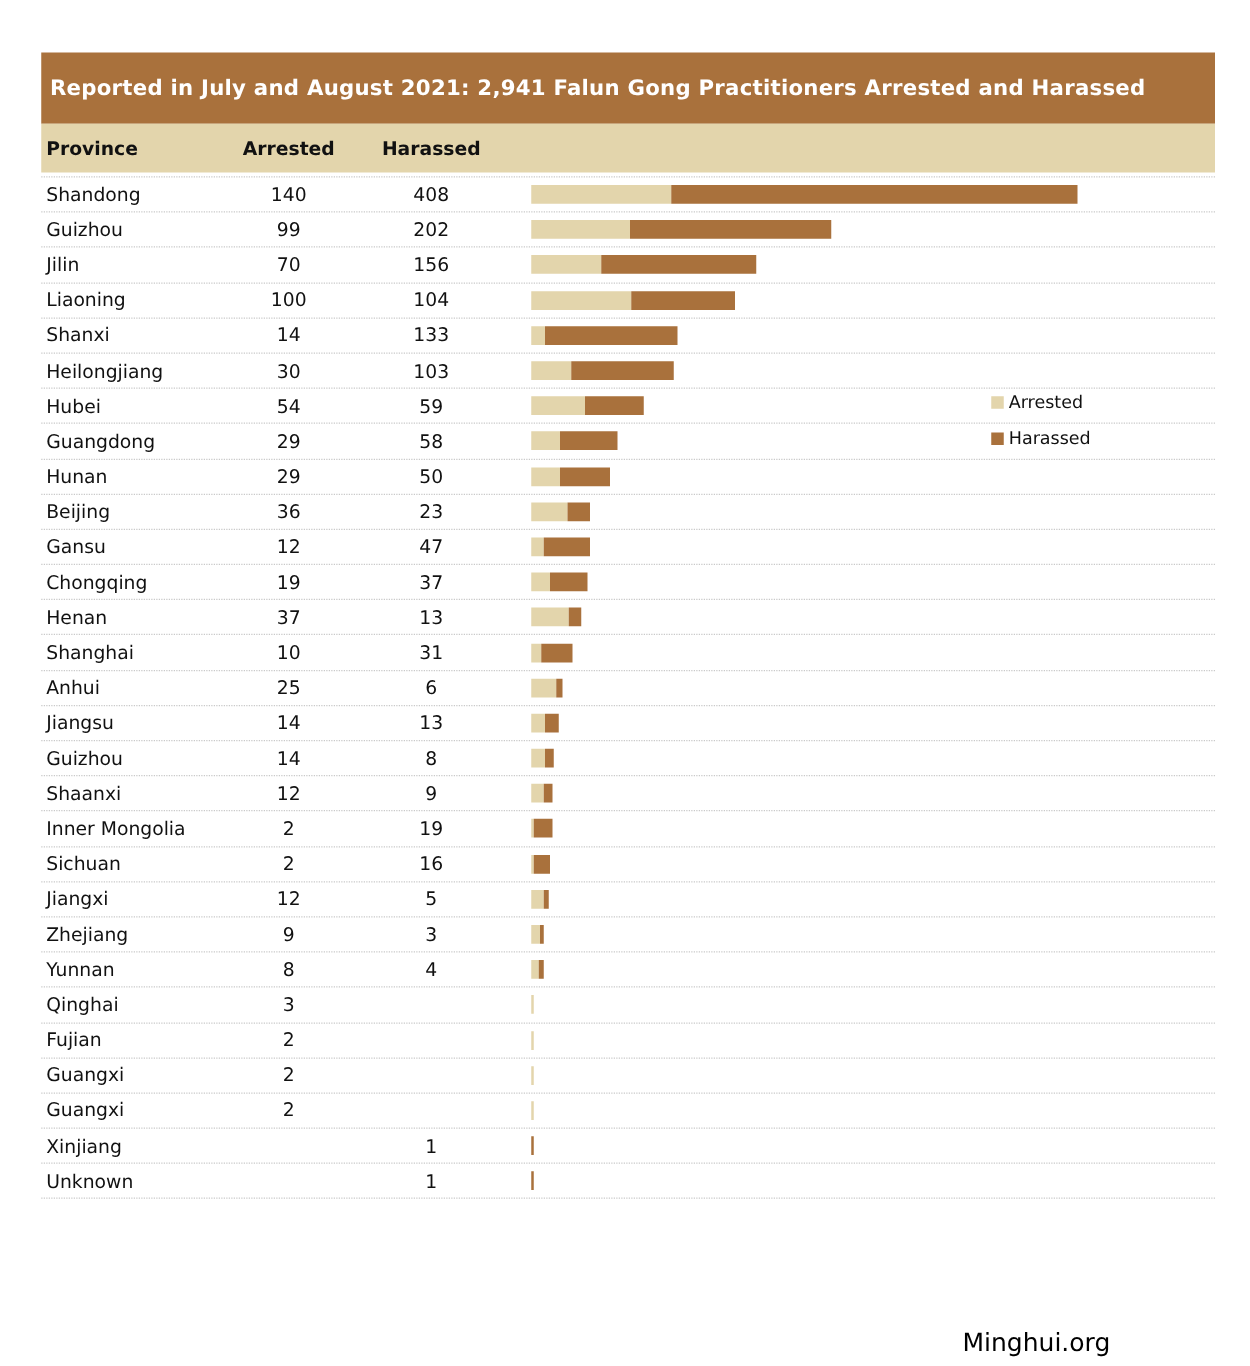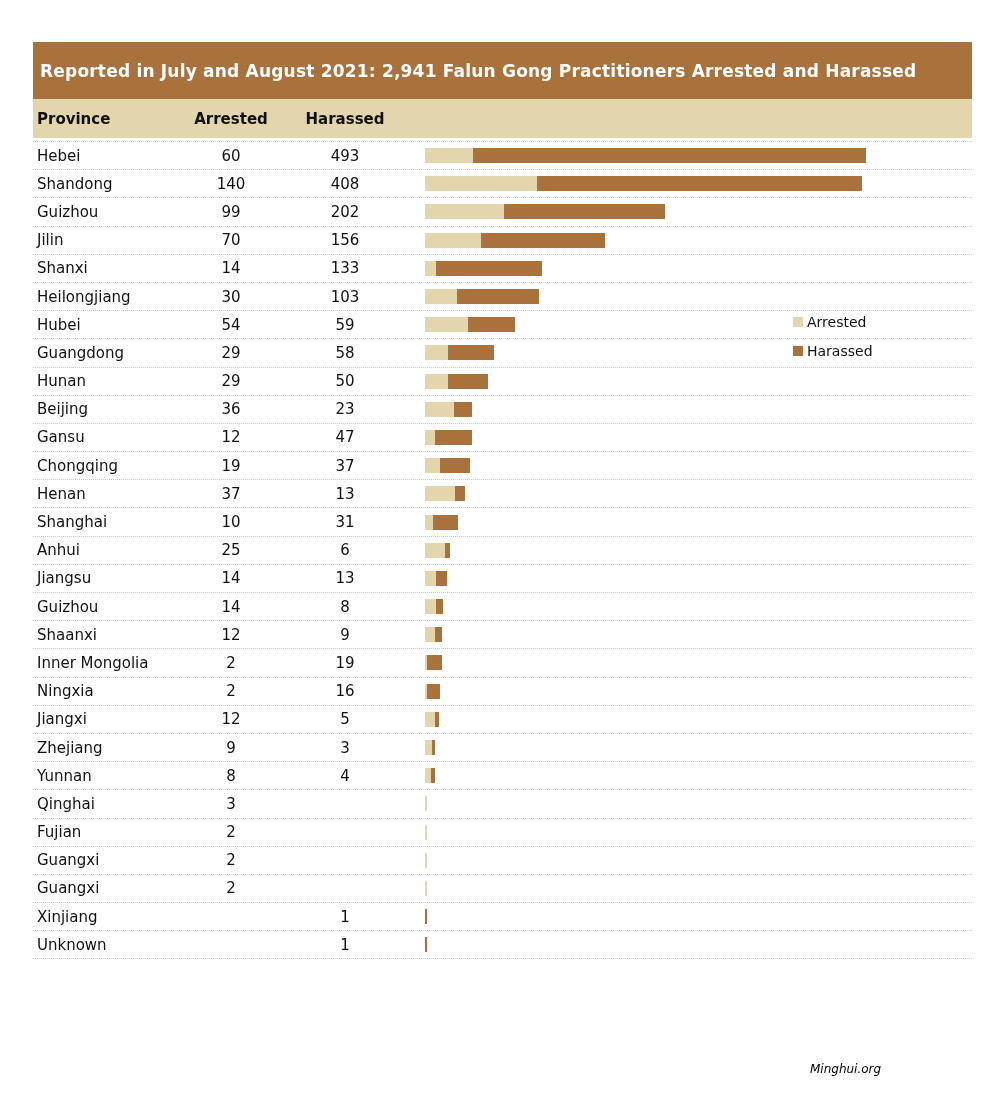--- a/index.html
+++ b/index.html
@@ -71,24 +71,23 @@
     gap: 13px;
     font-size: 14px;
     background: transparent;
   }
   .legend-item { display: flex; align-items: center; gap: 4px; }
   .swatch { width: 10px; height: 10px; display: inline-block; }
   .swatch-arrested { background: var(--arrested-bar, #e3d5ac); }
   .swatch-harassed { background: var(--harassed-bar, #a9713c); }
   .footer {
     position: absolute;
-    left: 810px; top: 1062px;
-    font-size: 12px;
+    left: 770px; top: 1062px;
+    font-size: 20px;
     color: #000;
-    font-style: italic;
   }
 </style>
 </head>
 <body>
 
 <div class="page">
   <div class="panel">
 
     <div class="title-bar">Reported in July and August 2021: 2,941 Falun Gong Practitioners Arrested and Harassed</div>
 
@@ -103,29 +102,20 @@
         <div class="legend-item">
           <span class="swatch swatch-arrested"></span>
           <span>Arrested</span>
         </div>
         <div class="legend-item">
           <span class="swatch swatch-harassed"></span>
           <span>Harassed</span>
         </div>
       </div>
 
-  <div class="row">
-    <div class="cell province">Hebei</div>
-    <div class="cell num">60</div>
-    <div class="cell num2">493</div>
-    <div class="bar-cell">
-      <div class="bar bar-arrested" style="width: 47.844px;"></div>
-      <div class="bar bar-harassed" style="width: 393.118px;"></div>
-    </div>
-  </div>
 
   <div class="row">
     <div class="cell province">Shandong</div>
     <div class="cell num">140</div>
     <div class="cell num2">408</div>
     <div class="bar-cell">
       <div class="bar bar-arrested" style="width: 111.636px;"></div>
       <div class="bar bar-harassed" style="width: 325.339px;"></div>
     </div>
   </div>
@@ -143,20 +133,29 @@
   <div class="row">
     <div class="cell province">Jilin</div>
     <div class="cell num">70</div>
     <div class="cell num2">156</div>
     <div class="bar-cell">
       <div class="bar bar-arrested" style="width: 55.818px;"></div>
       <div class="bar bar-harassed" style="width: 124.394px;"></div>
     </div>
   </div>
 
+  <div class="row">
+    <div class="cell province">Liaoning</div>
+    <div class="cell num">100</div>
+    <div class="cell num2">104</div>
+    <div class="bar-cell">
+      <div class="bar bar-arrested" style="width: 79.74px;"></div>
+      <div class="bar bar-harassed" style="width: 82.9296px;"></div>
+    </div>
+  </div>
 
   <div class="row">
     <div class="cell province">Shanxi</div>
     <div class="cell num">14</div>
     <div class="cell num2">133</div>
     <div class="bar-cell">
       <div class="bar bar-arrested" style="width: 11.1636px;"></div>
       <div class="bar bar-harassed" style="width: 106.054px;"></div>
     </div>
   </div>
@@ -296,21 +295,21 @@
     <div class="cell province">Inner Mongolia</div>
     <div class="cell num">2</div>
     <div class="cell num2">19</div>
     <div class="bar-cell">
       <div class="bar bar-arrested" style="width: 2px;"></div>
       <div class="bar bar-harassed" style="width: 15.1506px;"></div>
     </div>
   </div>
 
   <div class="row">
-    <div class="cell province">Ningxia</div>
+    <div class="cell province">Sichuan</div>
     <div class="cell num">2</div>
     <div class="cell num2">16</div>
     <div class="bar-cell">
       <div class="bar bar-arrested" style="width: 2px;"></div>
       <div class="bar bar-harassed" style="width: 12.7584px;"></div>
     </div>
   </div>
 
   <div class="row">
     <div class="cell province">Jiangxi</div>

